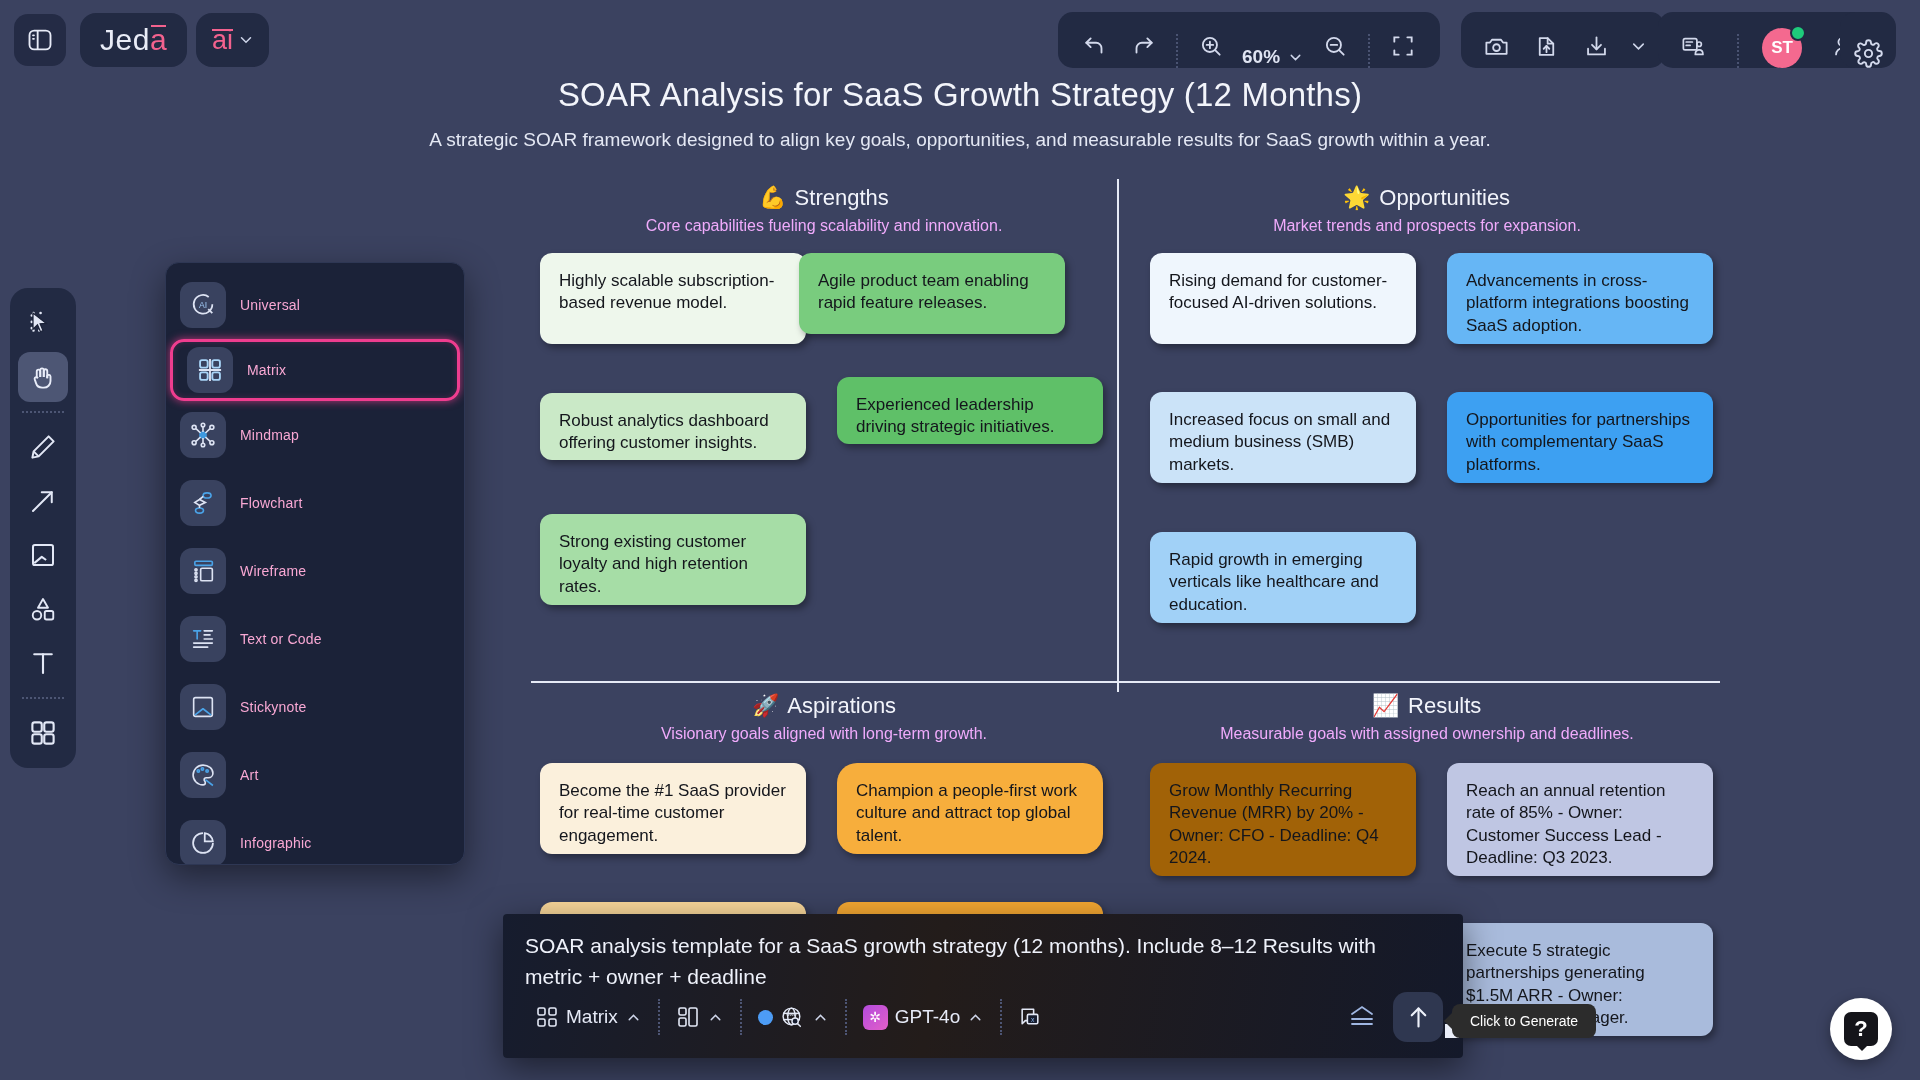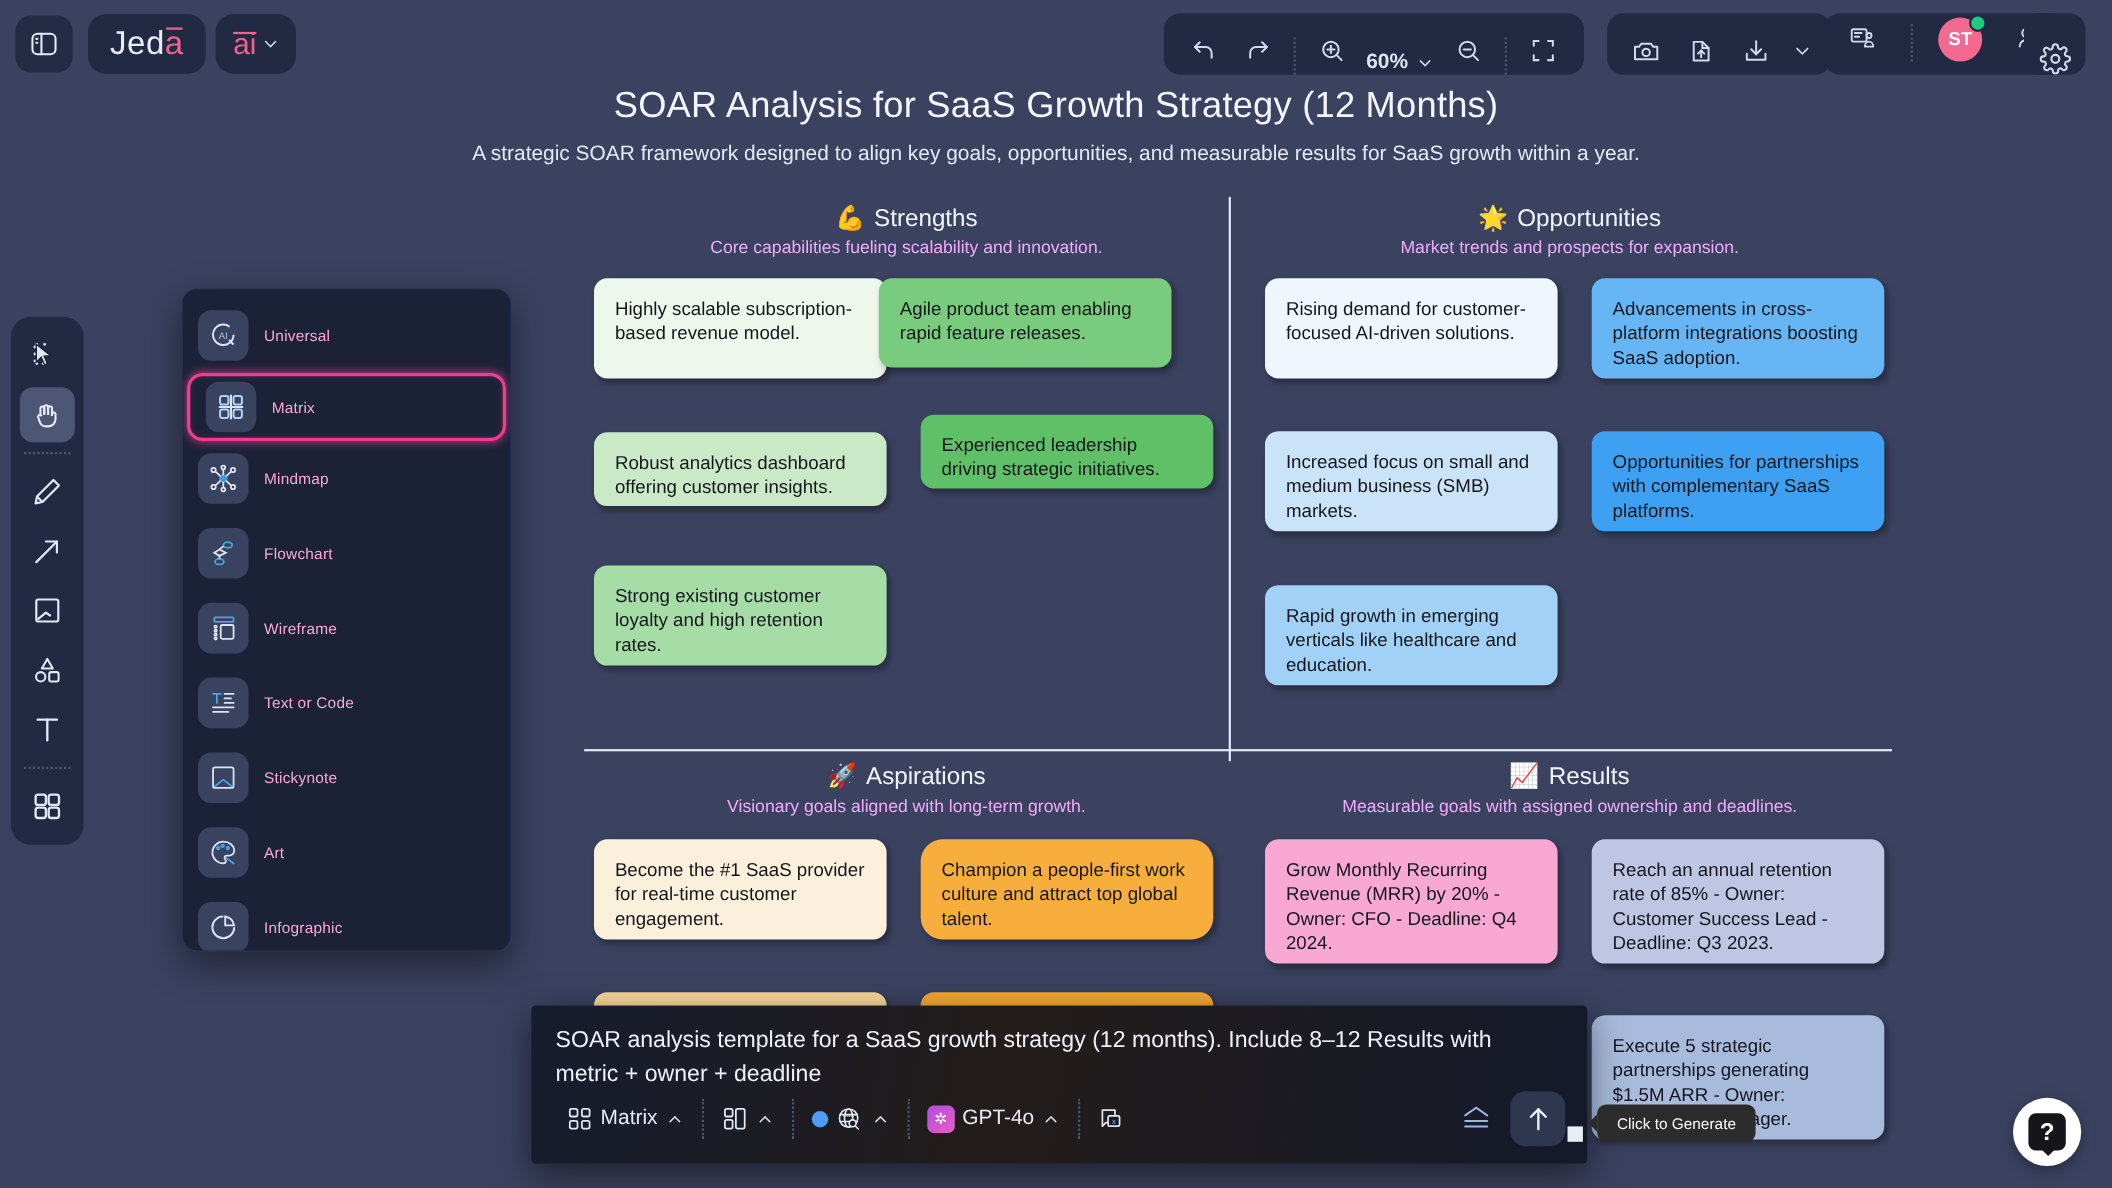--- a/index.html
+++ b/index.html
@@ -41,21 +41,21 @@
   .tb-ai .pink { color: #f3628e; position: relative; }
   .tb-ai .pink::before { content:""; position:absolute; left:0; right:0; top:4px; height:2px; background:#f3628e; }
 
   .tb-group {
     position: absolute; top: 12px; height: 56px;
     background: #222a43; border-radius: 15px;
     display: flex; align-items: flex-end;
   }
   .tb-zoomgroup { left: 1058px; padding: 0 14px; gap: 2px; }
   .tb-filegroup { left: 1461px; padding: 0 12px; gap: 4px; }
-  .tb-sharegroup { left: 1658px; padding: 12px 12px; gap: 15px; }
+  .tb-sharegroup { left: 1658px; padding: 0 12px; gap: 15px; }
   .tb-settingsgroup { left: 1840px; width: 56px; justify-content: center; }
 
   .tb-btn {
     width: 46px; height: 44px; border-radius: 10px;
     display: flex; align-items: center; justify-content: center;
     color: #ccd2e6;
   }
   .tb-zoomlabel {
     display: flex; align-items: center; gap: 7px;
     font-size: 19px; font-weight: bold; color: #dfe4f2;
@@ -141,21 +141,21 @@
   .card {
     position: absolute; border-radius: 12px;
     padding: 17px 19px;
     font-size: 17px; line-height: 1.32; color: #14161c;
     box-shadow: 3px 4px 7px rgba(0,0,0,.35);
     overflow: hidden;
   }
 
   
   .promptbar {
-    position: absolute; left: 483px; top: 914px; width: 960px; height: 144px;
+    position: absolute; left: 503px; top: 914px; width: 960px; height: 144px;
     background: linear-gradient(100deg, #161c2e 0%, #231c1a 45%, #14192a 100%);
     border-radius: 4px; z-index: 70;
     box-shadow: 0 10px 34px rgba(0,0,0,.5);
   }
   .prompt-text {
     position: absolute; left: 22px; top: 16px; right: 26px;
     font-size: 21px; line-height: 1.48; color: #eef1fa;
   }
   .prompt-resizer {
     position: absolute; right: 4px; top: 110px; width: 14px; height: 14px;
@@ -262,21 +262,21 @@
   <div class="card" style="left:1150px; top:392px; width:266px; height:91px;  background:#cbe3f8;">Increased focus on small and medium business (SMB) markets.</div>
   <div class="card" style="left:1447px; top:253px; width:266px; height:91px;  background:#66b6f5;">Advancements in cross-platform integrations boosting SaaS adoption.</div>
   <div class="card" style="left:1447px; top:392px; width:266px; height:91px;  background:#3da0f2;">Opportunities for partnerships with complementary SaaS platforms.</div>
   <div class="card" style="left:1150px; top:532px; width:266px; height:91px;  background:#a1d1f7;">Rapid growth in emerging verticals like healthcare and education.</div>
 
   <div class="card" style="left:540px;  top:763px; width:266px; height:91px;  background:#fbf0dc;">Become the #1 SaaS provider for real-time customer engagement.</div>
   <div class="card" style="left:837px;  top:763px; width:266px; height:91px;  background:#f7ae3c;border-radius:20px;">Champion a people-first work culture and attract top global talent.</div>
   <div class="card" style="left:540px;  top:902px; width:266px; height:91px;  background:#f9d79a; padding-top:62px;">Develop 5 product</div>
   <div class="card" style="left:837px;  top:902px; width:266px; height:40px;  background:#f5a832;"></div>
 
-  <div class="card" style="left:1150px; top:763px; width:266px; height:113px; background:#f9a8d4;">Grow Monthly Recurring Revenue (MRR) by 20% - Owner: CFO - Deadline: Q4 2024.</div>
+  <div class="card" style="left:1150px; top:763px; width:266px; height:113px; background:#a16207;">Grow Monthly Recurring Revenue (MRR) by 20% - Owner: CFO - Deadline: Q4 2024.</div>
   <div class="card" style="left:1447px; top:763px; width:266px; height:113px; background:#bfc6e3;">Reach an annual retention rate of 85% - Owner: Customer Success Lead - Deadline: Q3 2023.</div>
   <div class="card" style="left:1447px; top:923px; width:266px; height:113px; background:#a9bbdc;">Execute 5 strategic partnerships generating $1.5M ARR - Owner: Partnership Manager.</div>
 </div>
 
 <div class="topbar">
 
   <div class="tb-panel-toggle">
     <span>
       <svg width="28" height="28" viewBox="0 0 24 24" fill="none" stroke="#e7ebf7" stroke-width="1.6">
         <rect x="3" y="4" width="18" height="16" rx="4"></rect>

